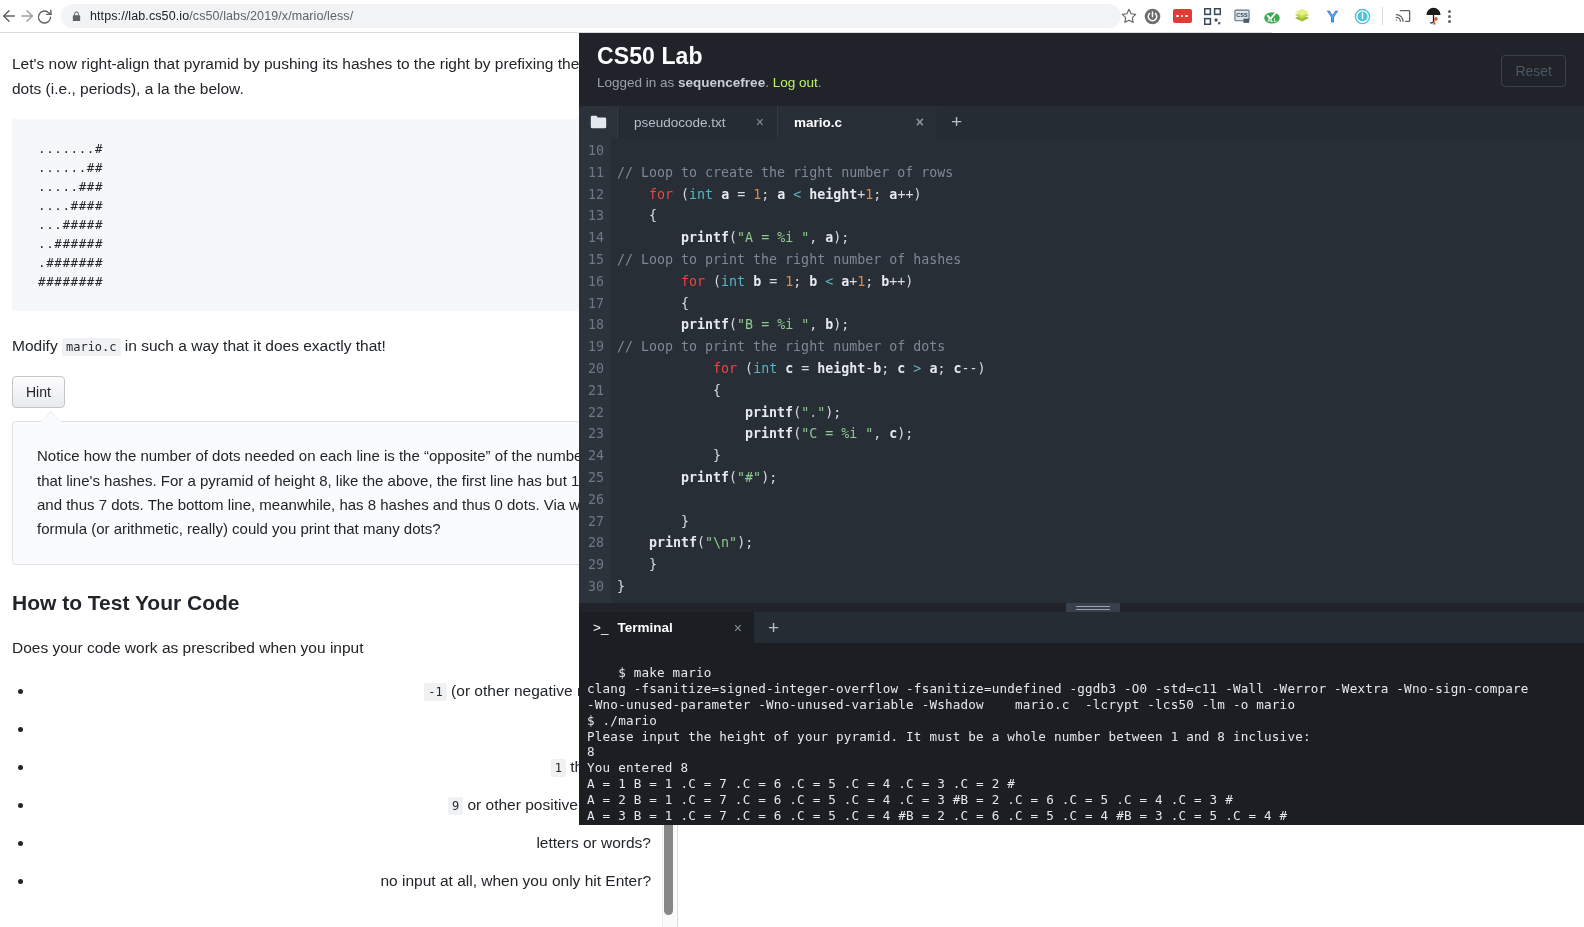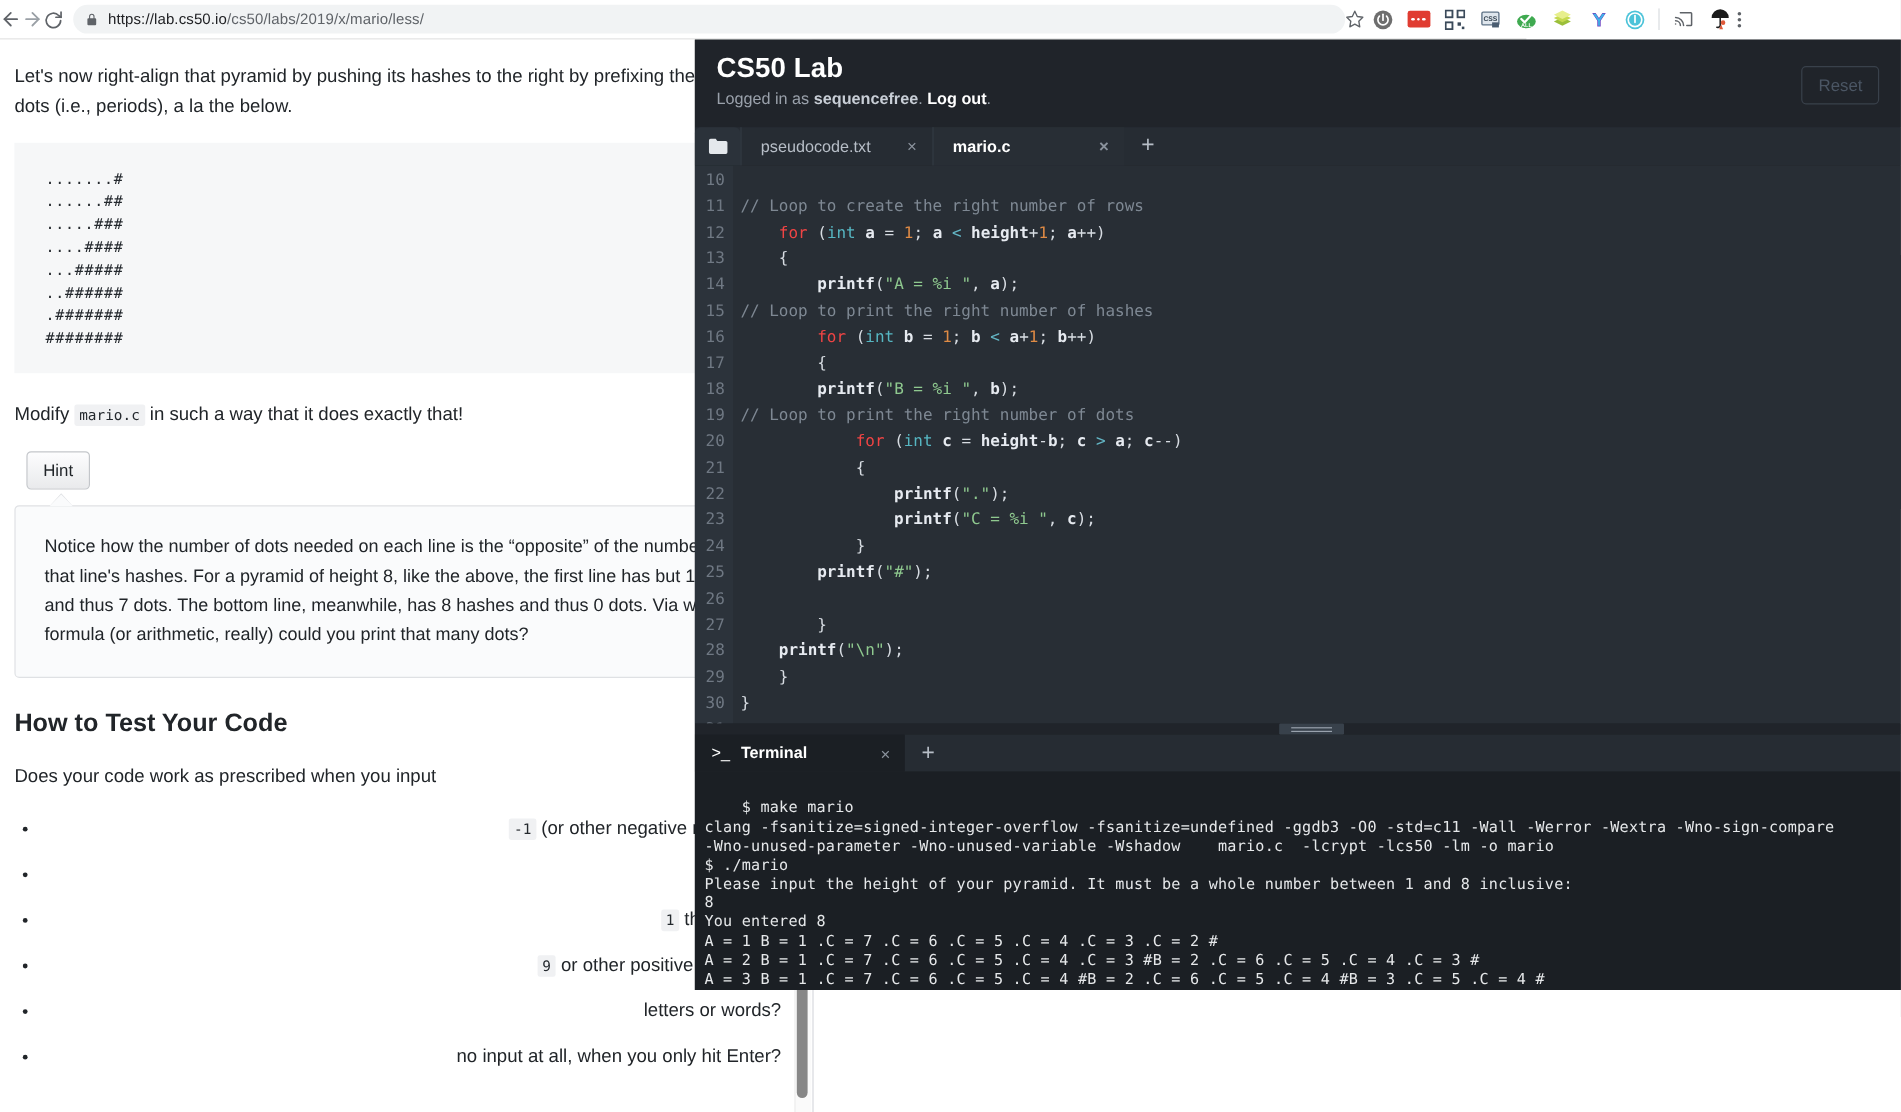--- a/index.html
+++ b/index.html
@@ -90,21 +90,20 @@
   #hint-button {
     display: inline-block;
     font-size: 14px;
     padding: 7px 13px;
     border: 1px solid #c3c6ca;
     border-radius: 4px;
     background: linear-gradient(to bottom, #fdfdfe 0%, #e9eaec 100%);
     color: #212529;
     cursor: pointer;
     margin-bottom: 2px;
-    margin-left: 10px;
   }
   #hint-wrap { margin-bottom: 26px; margin-top: 8px; position: relative; }
   #hint-box {
     position: relative;
     margin-top: 11px;
     border: 1px solid #dfe1e4;
     border-radius: 4px;
     background: #fafbfc;
     padding: 22px 26px 22px 24px;
     font-size: 15px; line-height: 1.62; color: #212529;
@@ -140,21 +139,21 @@
     overflow: hidden;
   }
   #ide-header {
     height: 73px; background: #20242a;
     padding: 10px 18px 0 18px;
     position: relative;
   }
   #ide-title { font-size: 23px; font-weight: bold; color: #ffffff; letter-spacing: 0.1px; }
   #ide-subtitle { font-size: 13.5px; color: #9aa1ab; margin-top: 5px; }
   #ide-subtitle b { color: #c8ced6; }
-  #ide-subtitle a.logout { color: #ffffff; font-weight: bold; text-decoration: none; }
+  #ide-subtitle a.logout { color: #bef264; font-weight: normal; text-decoration: none; }
   #reset-button {
     position: absolute; right: 18px; top: 22px;
     font-size: 14px; color: #4b5664;
     border: 1px solid #39414b;
     border-radius: 4px;
     padding: 7px 13px;
     background: transparent;
     cursor: default;
   }
 

